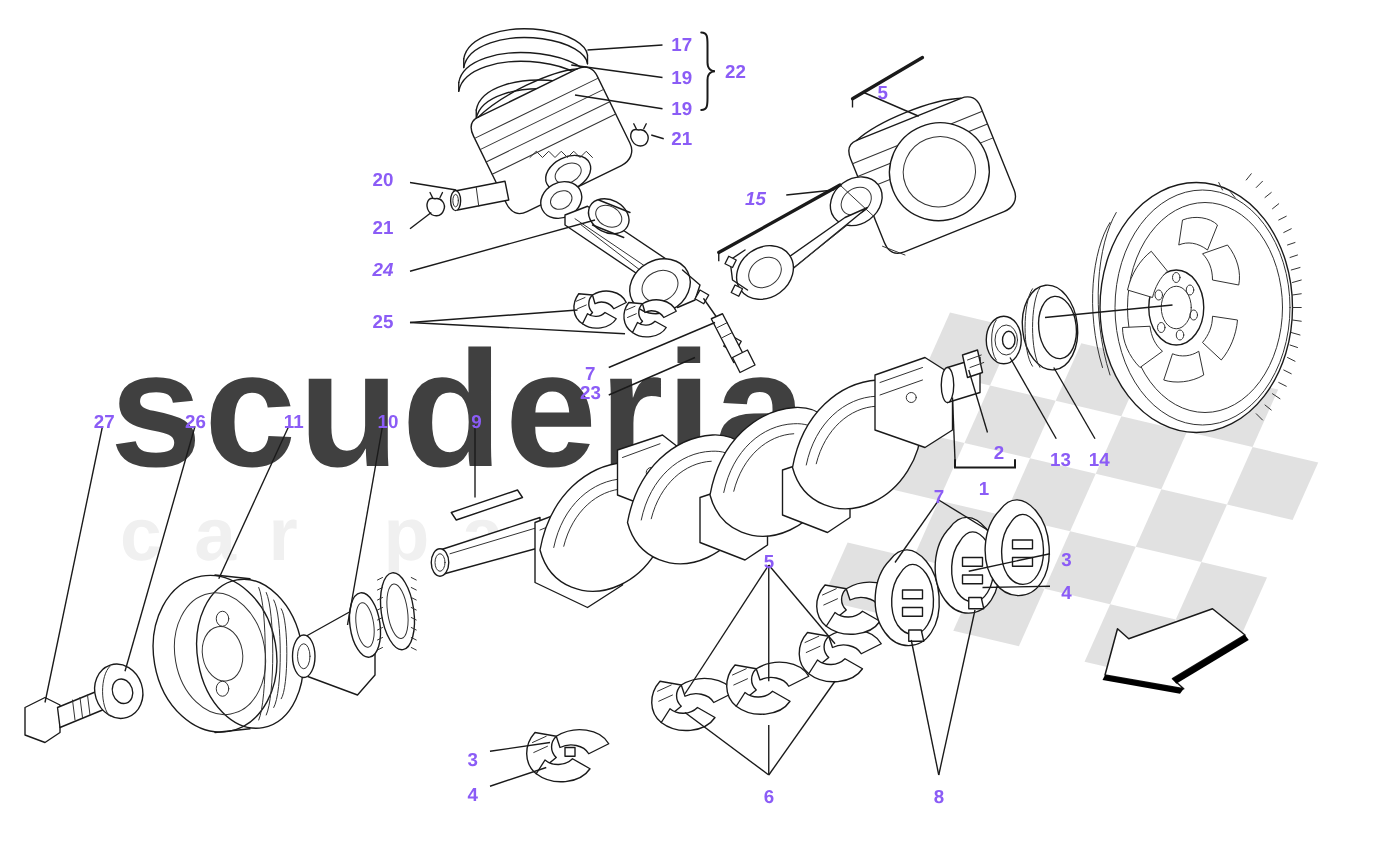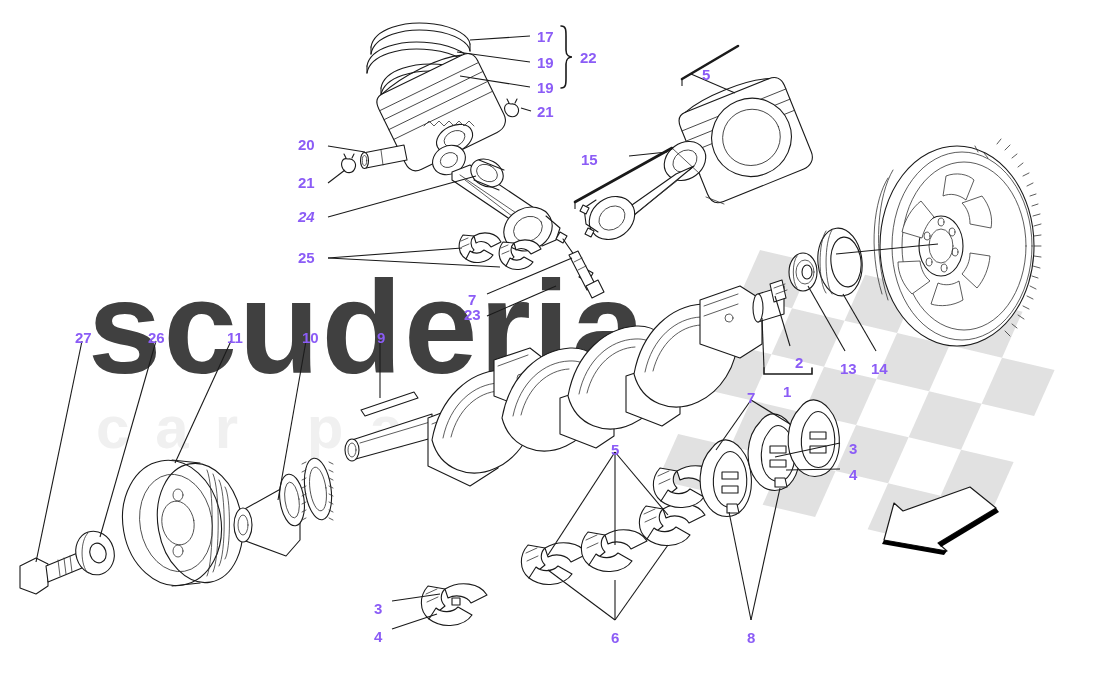--- a/index.html
+++ b/index.html
@@ -552,21 +552,21 @@
   <div class="lbl" style="left:611px;top:441px;">5</div>
   <div class="lbl" style="left:611px;top:629px;">6</div>
   <div class="lbl" style="left:747px;top:389px;">7</div>
   <div class="lbl" style="left:747px;top:629px;">8</div>
   <div class="lbl" style="left:377px;top:329px;">9</div>
   <div class="lbl" style="left:302px;top:329px;">10</div>
   <div class="lbl" style="left:227px;top:329px;">11</div>
   <div class="lbl" style="left:468px;top:291px;">7</div>
   <div class="lbl" style="left:840px;top:360px;">13</div>
   <div class="lbl" style="left:871px;top:360px;">14</div>
-  <div class="lbl" style="left:581px;top:151px;">15</div>
+  <div class="lbl" style="left:596px;top:151px;font-style:italic;">15</div>
   <div class="lbl" style="left:702px;top:66px;">5</div>
   <div class="lbl" style="left:537px;top:28px;">17</div>
   <div class="lbl" style="left:537px;top:54px;">19</div>
   <div class="lbl" style="left:537px;top:79px;">19</div>
   <div class="lbl" style="left:298px;top:136px;">20</div>
   <div class="lbl" style="left:537px;top:103px;">21</div>
   <div class="lbl" style="left:298px;top:174px;">21</div>
   <div class="lbl" style="left:580px;top:49px;">22</div>
   <div class="lbl" style="left:464px;top:306px;">23</div>
   <div class="lbl" style="left:298px;top:208px;font-style:italic;">24</div>

